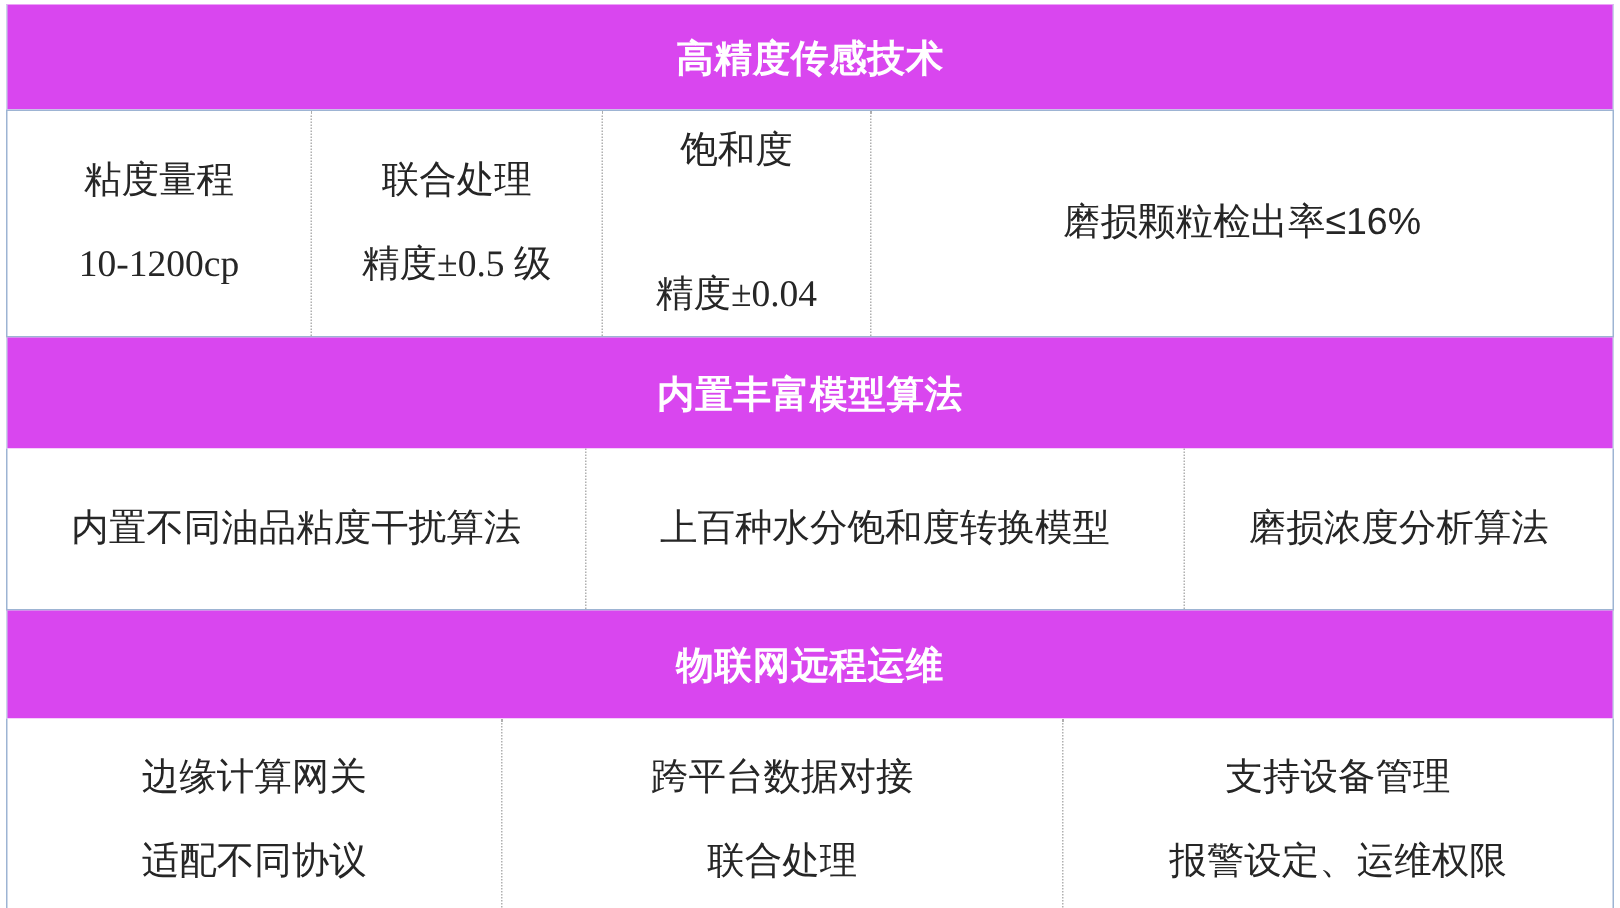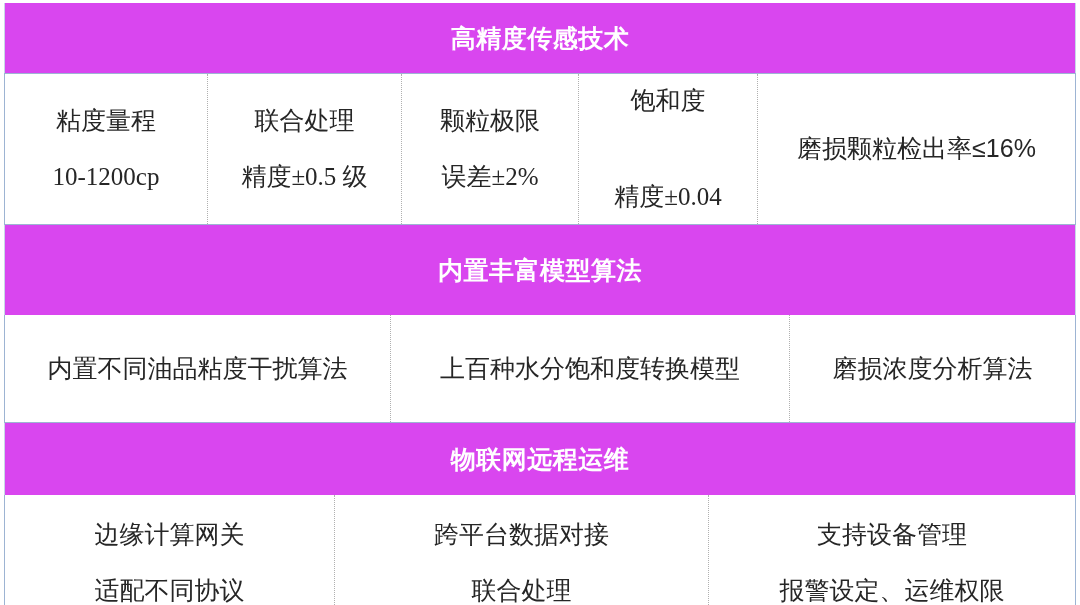--- a/index.html
+++ b/index.html
@@ -78,21 +78,21 @@
   
   .sec1-header { height: 70px; }
   .sec1-row    { height: 152px; border-top: 1px solid #9db4d3; }
   .sec1-row .c1 { width: 203px; }
   .sec1-row .c2 { width: 194px; }
   .sec1-row .c3 { width: 177px; }
   .sec1-row .c4 { width: 179px; gap: 40px; }
   .sec1-row .c5 { flex: 1; }
 
   
-  .sec2-header { height: 90px; }
+  .sec2-header { height: 74px; }
   .sec2-row    { height: 108px; }
   .sec2-row .c1 { width: 386px; }
   .sec2-row .c2 { width: 399px; }
   .sec2-row .c3 { flex: 1; }
 
   
   .sec3-header { height: 72px; }
   .sec3-row    { height: 137px; }
   .sec3-row .c1 { width: 330px; }
   .sec3-row .c2 { width: 366px; }
@@ -106,24 +106,20 @@
   <div class="section">
     <div class="section-header sec1-header">高精度传感技术</div>
     <div class="data-row sec1-row">
       <div class="cell c1">
         <span class="line">粘度量程</span>
         <span class="line">10-1200cp</span>
       </div>
       <div class="cell c2">
         <span class="line">联合处理</span>
         <span class="line">精度±0.5 级</span>
-      </div>
-      <div class="cell c3">
-        <span class="line">颗粒极限</span>
-        <span class="line">误差±2%</span>
       </div>
       <div class="cell c4">
         <span class="line">饱和度</span>
         <span class="line">精度±0.04</span>
       </div>
       <div class="cell c5">
         <span class="line">磨损颗粒检出率≤16%</span>
       </div>
     </div>
   </div>

